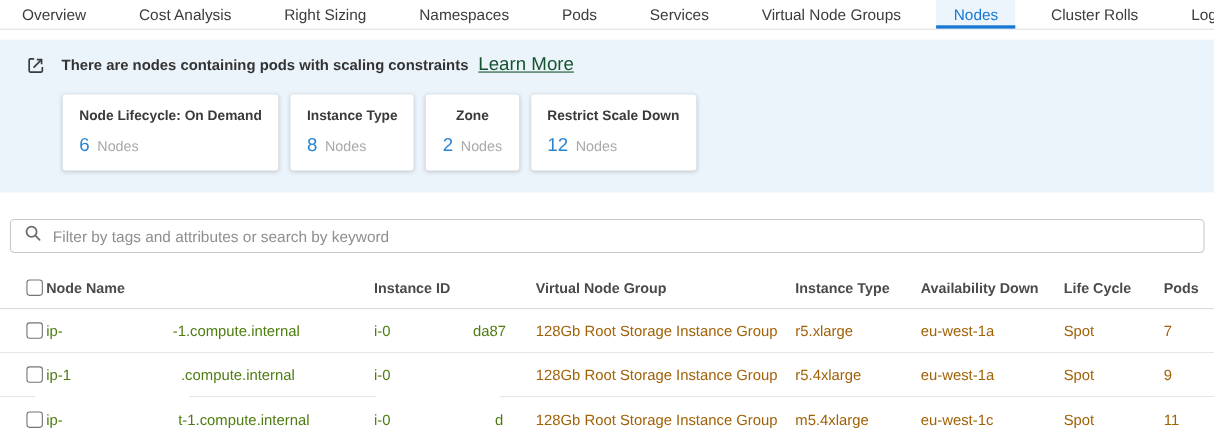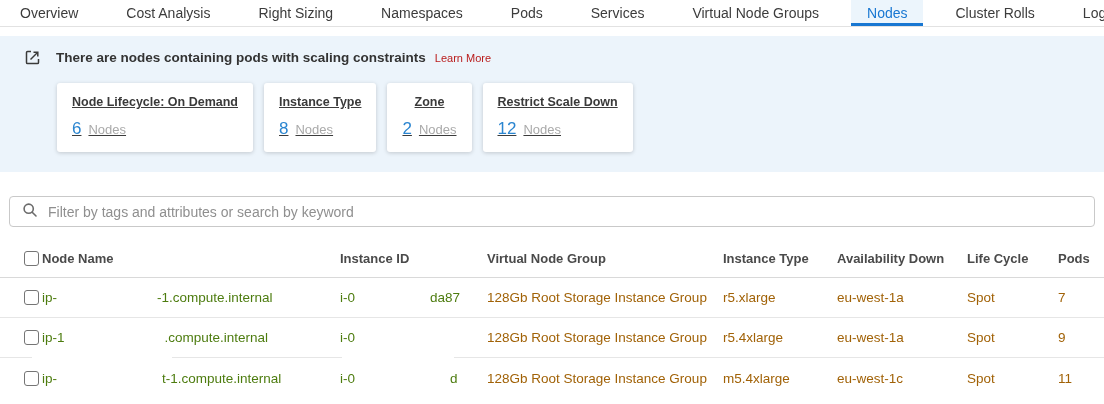--- a/index.html
+++ b/index.html
@@ -10,22 +10,22 @@
   .tabbar { display: flex; align-items: stretch; height: 27px; border-bottom: 1px solid #e2e2e2; padding-left: 4px; }
   .tab { display: flex; align-items: center; padding: 0 16px; margin-right: 16px; font-size: 14px;
     color: #3c3c3c; cursor: pointer; white-space: nowrap; border-bottom: 3px solid transparent; padding-top: 3px; }
   .tab.active { color: #1877d2; background: #ecf5fc; border-bottom-color: #1877d2; font-weight: 400; }
 
   
   .banner { margin-top: 9px; background: #ecf4fb; padding: 13px 24px 20px 24px; text-align: center; }
   .banner-msg-row { display: flex; align-items: center; }
   .banner-icon { width: 17px; height: 17px; flex: 0 0 auto; }
   .banner-text { margin-left: 15px; font-size: 13.5px; font-weight: 700; color: #333; }
-  .banner-link { margin-left: 9px; font-size: 11px; color: #b91c1c; cursor: pointer; font-weight: 400; }
-  .cards { display: flex; gap: 11px; margin-top: 17px; margin-left: 33px; text-decoration: underline; }
+  .banner-link { margin-left: 9px; font-size: 17px; color: #14532d; text-decoration: underline; cursor: pointer; font-weight: 400; }
+  .cards { display: flex; gap: 11px; margin-top: 17px; margin-left: 33px; }
   .card { background: #fff; border-radius: 3px; box-shadow: 0 1px 4px rgba(0,0,0,0.18); padding: 12px 15px 13px 15px; cursor: pointer; }
   .card-title { font-size: 12.5px; font-weight: 700; color: #3a3a3a; white-space: nowrap; }
   .card-value-row { margin-top: 10px; display: flex; align-items: baseline; }
   .card-count { font-size: 17px; color: #2a85d0; }
   .card-unit { font-size: 13px; color: #a9a9a9; margin-left: 7px; }
 
   
   .searchbox { margin: 24px 9px 0 9px; height: 31px; border: 1px solid #c9c9c9; border-radius: 4px;
     display: flex; align-items: center; padding: 0 12px; background: #fff; }
   .searchbox svg { flex: 0 0 auto; }

